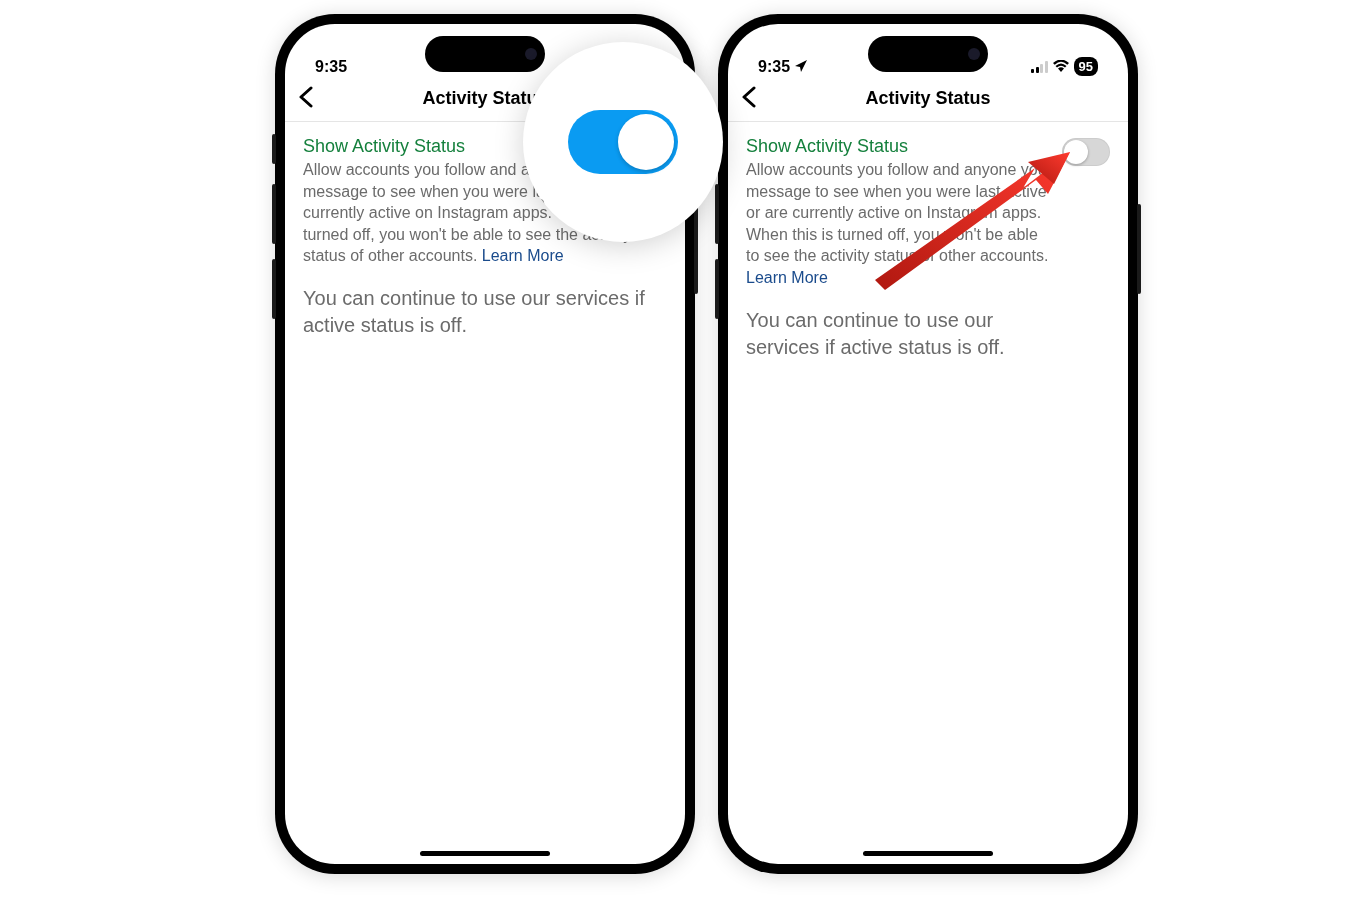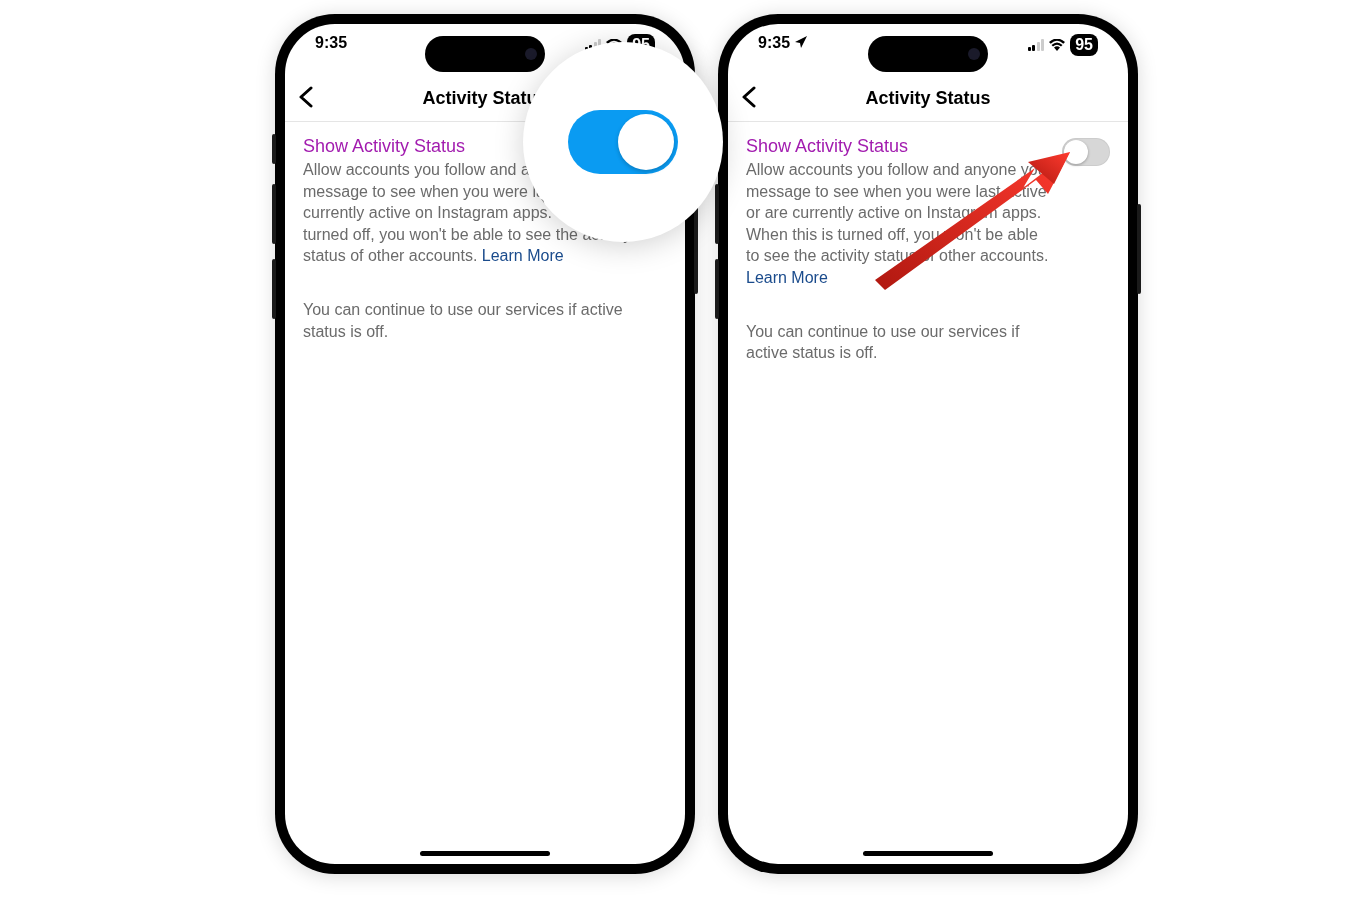--- a/index.html
+++ b/index.html
@@ -48,21 +48,21 @@
       transform: translateY(-50%);
       width: 12px;
       height: 12px;
       background: #1a1a2a;
       border-radius: 50%;
     }
     .status-bar {
       height: 52px;
       display: flex;
       justify-content: space-between;
-      align-items: flex-start;
+      align-items: flex-end;
       padding: 0 30px;
       padding-top: 10px;
       font-weight: 600;
       font-size: 16px;
     }
     .status-left { display: flex; align-items: center; gap: 4px; }
     .status-right {
       display: flex;
       align-items: center;
       gap: 5px;
@@ -84,21 +84,21 @@
     }
     .signal-bars span:nth-child(1){height:4px;}
     .signal-bars span:nth-child(2){height:6px;}
     .signal-bars span:nth-child(3){height:9px; background:#ccc;}
     .signal-bars span:nth-child(4){height:12px; background:#ccc;}
     .wifi-icon { font-size: 15px; }
     .battery-badge {
       background: #000;
       color: #fff;
       border-radius: 8px;
-      font-size: 16px;
+      font-size: 13px;
       padding: 2px 5px;
       font-weight: 700;
     }
     .nav-header {
       height: 46px;
       display: flex;
       align-items: center;
       justify-content: center;
       position: relative;
       border-bottom: 1px solid #e5e5e5;
@@ -116,40 +116,40 @@
       position: relative;
     }
     .setting-row {
       display: flex;
       justify-content: space-between;
       align-items: flex-start;
     }
     .setting-title {
       font-size: 18px;
       font-weight: 500;
-      color: #a21caf;
+      color: #15803d;
     }
     .setting-desc {
       font-size: 16px;
       color: #6b6b6b;
       line-height: 1.35;
       margin-top: 2px;
     }
     .learn-more {
       color: #1a4b8c;
       font-size: 16px;
       cursor: pointer;
       display: inline-block;
       text-align: right;
     }
     .sub-note {
-      font-size: 16px;
+      font-size: 20px;
       color: #6b6b6b;
       line-height: 1.35;
-      margin-top: 32px;
+      margin-top: 18px;
     }
     .toggle {
       position: relative;
       width: 48px;
       height: 28px;
       border-radius: 14px;
       flex-shrink: 0;
       margin-top: 2px;
       cursor: pointer;
     }

